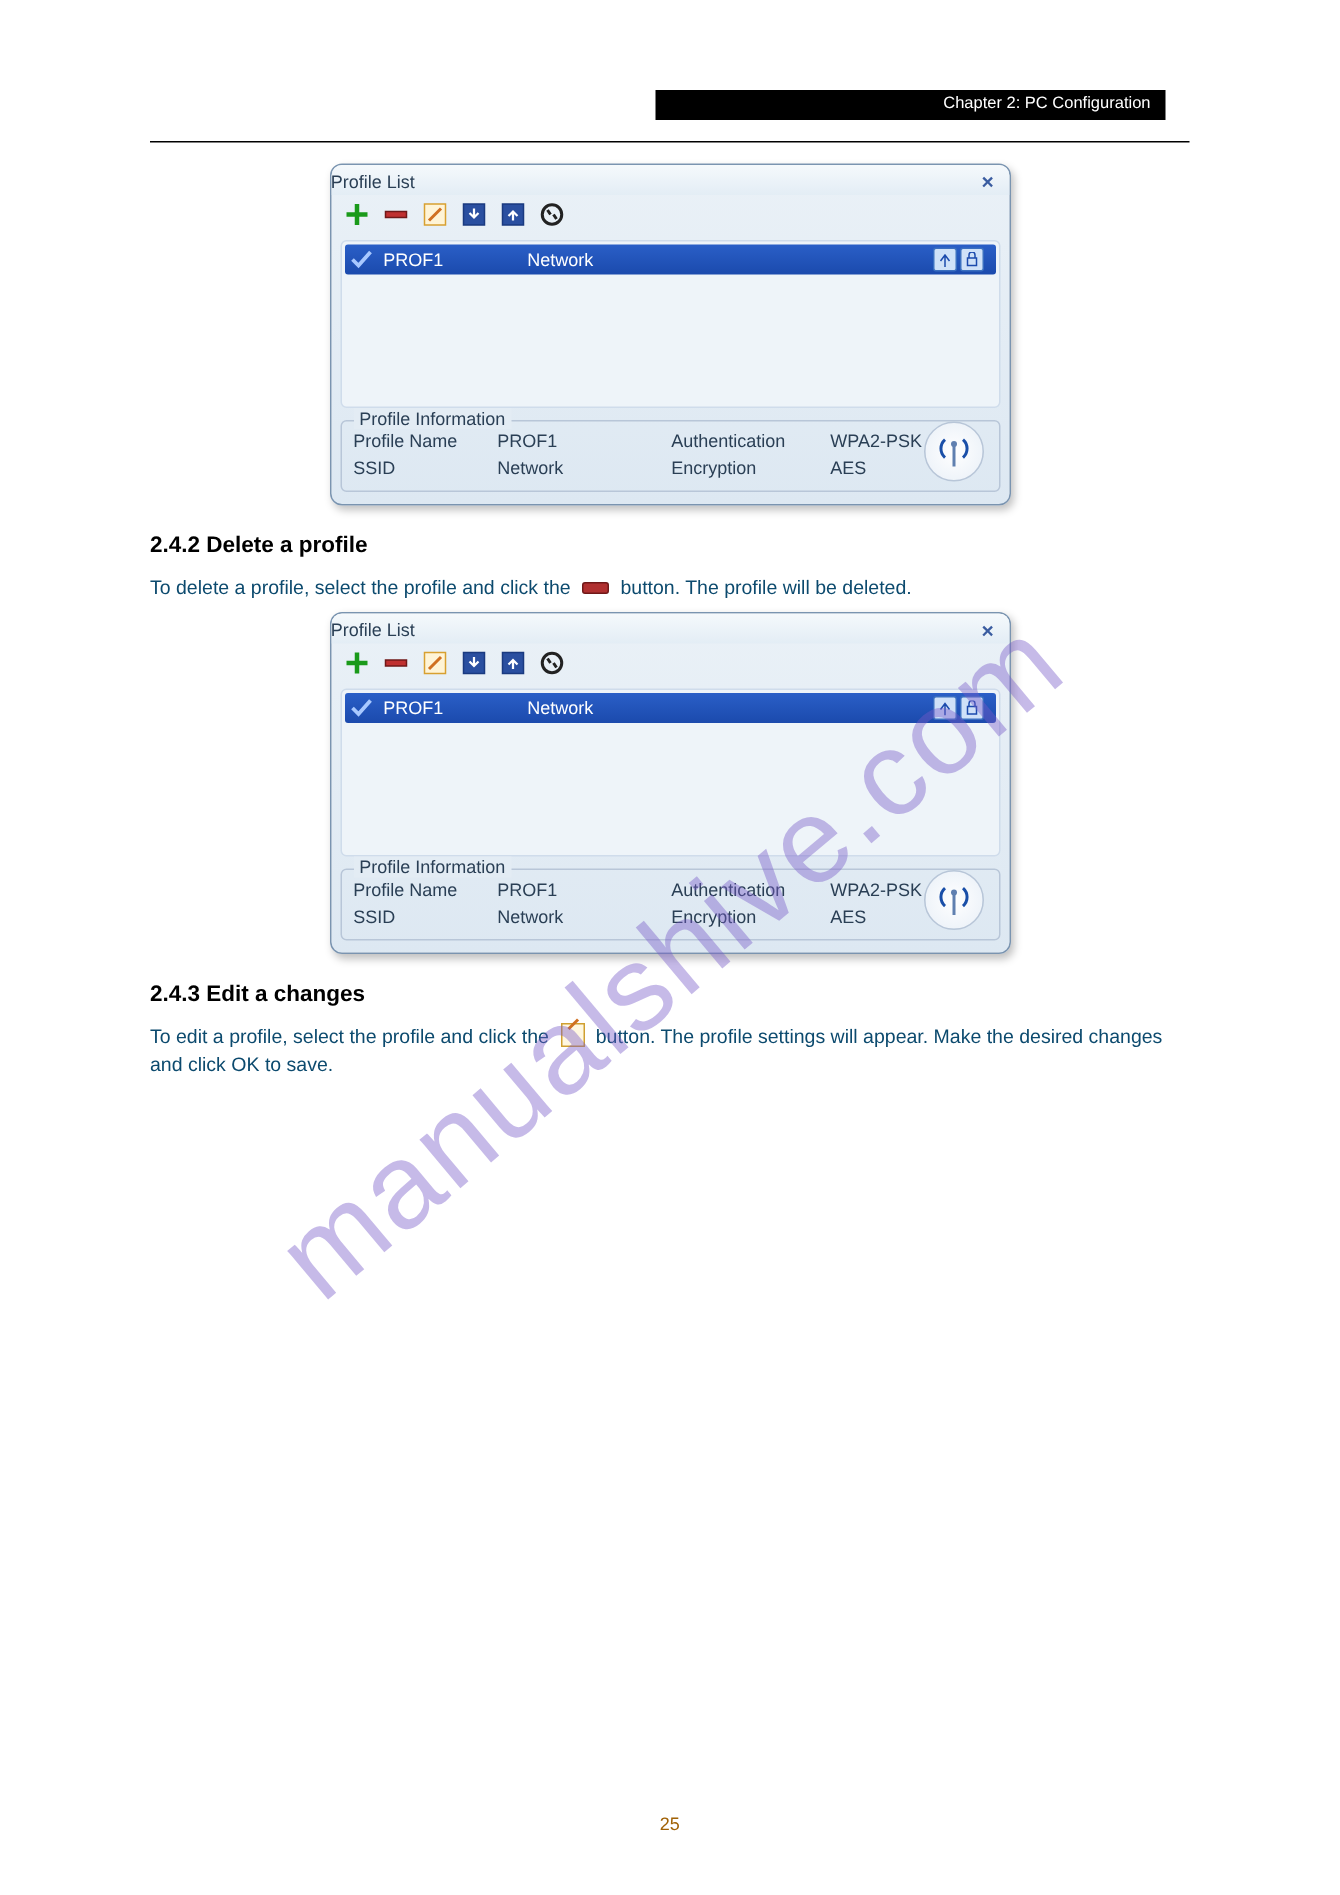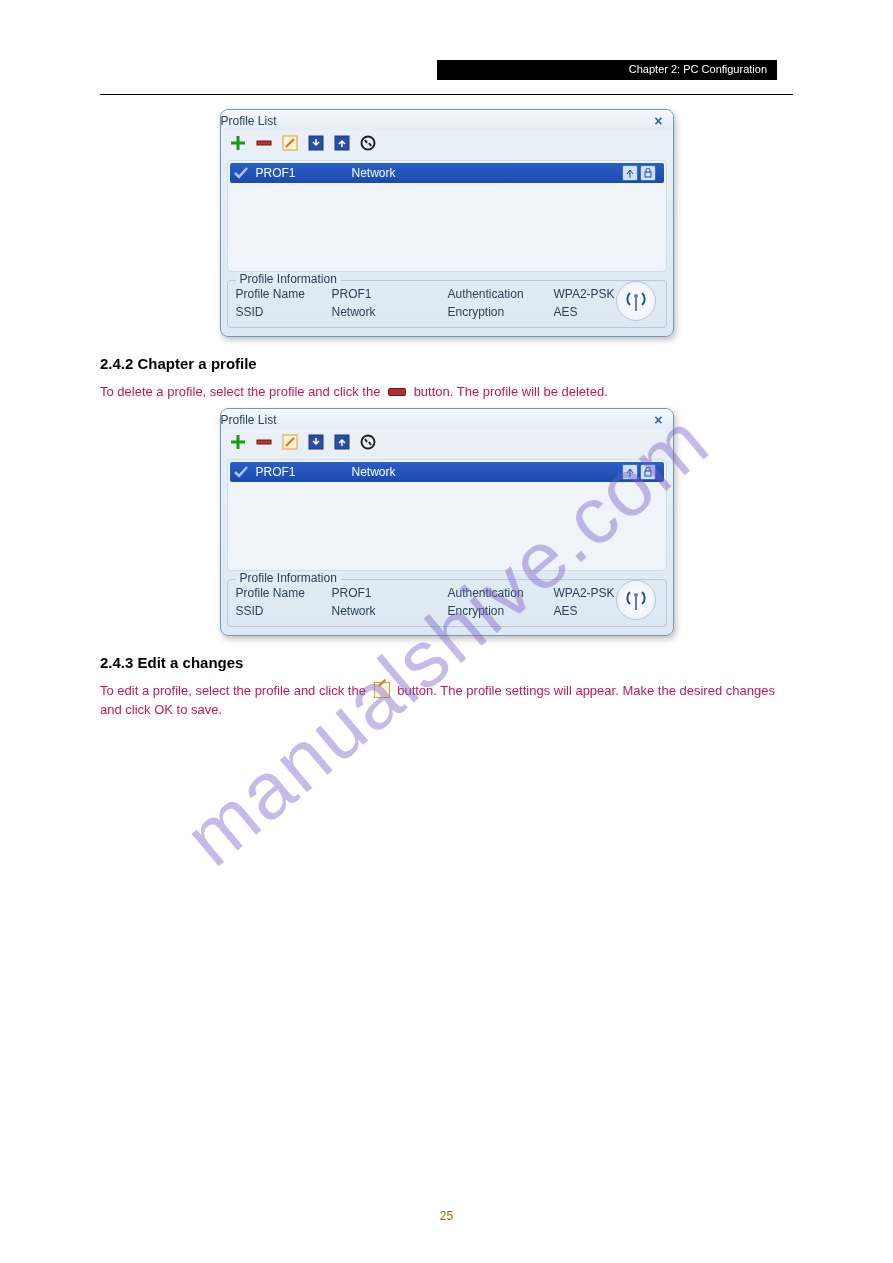--- a/index.html
+++ b/index.html
@@ -33,21 +33,21 @@
   }
   .row-sel .check { width: 22px; display:flex; align-items:center; justify-content:center; }
   .row-sel .c1 { width: 100px; padding-left: 4px; }
   .row-sel .c2 { flex: 1; }
   .row-sel .badges { display: flex; gap: 2px; padding-right: 8px; }
   .badge { width: 16px; height: 16px; background: #cfe1f8; border: 1px solid #3a6fc0; border-radius: 2px; display:flex; align-items:center; justify-content:center; }
   .fieldset { margin: 8px 6px 8px 6px; border: 1px solid #b8c6d8; border-radius: 4px; padding: 6px 8px 8px 8px; position: relative; font-size: 12px; color: #2a3f55; }
   .fieldset .legend { position: absolute; top: -9px; left: 8px; background: #e3ecf4; padding: 0 4px; font-size: 12px; }
   .info-grid { display: grid; grid-template-columns: 90px 110px 100px 80px; row-gap: 4px; column-gap: 6px; align-items: center; }
   .signal-badge { position: absolute; right: 10px; bottom: 6px; width: 40px; height: 40px; border-radius: 50%; background: radial-gradient(#fff,#e8eff7); border: 1px solid #b8c6d8; display:flex; align-items:center; justify-content:center; }
-  .body-text { font-size: 13px; color: #be185d; line-height: 1.5; margin: 6px 0 6px 0; }
+  .body-text { font-size: 13px; color: #0c4a6e; line-height: 1.5; margin: 6px 0 6px 0; }
   .section-title { font-size: 15px; font-weight: bold; margin: 18px 0 10px 0; }
   .minus-inline { display:inline-block; width:18px; height:8px; background:#b03030; border:1px solid #701818; border-radius:2px; vertical-align:middle; margin:0 4px; position:relative; top:-1px; }
   .edit-inline { display:inline-block; width:16px; height:16px; border:1px solid #d0a030; background:#fff7e0; vertical-align:middle; margin:0 4px; position:relative; top:-1px; }
   .edit-inline::after { content:""; position:absolute; left:4px; top:2px; width:9px; height:2px; background:#d07020; transform: rotate(-45deg); transform-origin: left center; }
   .watermark {
     position: absolute; left: 50%; top: 50%; transform: translate(-50%, -42%) rotate(-40deg);
     font-size: 80px; color: rgba(120, 90, 200, 0.42); font-weight: 500; letter-spacing: 2px;
     pointer-events: none; white-space: nowrap; z-index: 50;
   }
   .footer { position: absolute; bottom: 40px; left: 0; width: 100%; text-align: center; font-size: 12px; color: #a16207; }
@@ -144,21 +144,21 @@
           <svg width="28" height="28">
               <path d="M14 24V10" stroke="#6080b0" stroke-width="2"></path>
               <circle cx="14" cy="9" r="2" fill="#6080b0"></circle>
               <path d="M8 6a8 8 0 000 12M20 6a8 8 0 010 12" stroke="#1a4fa8" stroke-width="2" fill="none"></path>
             </svg>
         </div>
       </div>
     </div>
   </div>
 
-  <div class="section-title">2.4.2 Chapter a profile</div>
+  <div class="section-title">2.4.2 Delete a profile</div>
   <p class="body-text">
     <span>To delete a profile, select the profile and click the </span>
     <span class="minus-inline"></span>
     <span> button. The profile will be deleted.</span>
   </p>
 
   <div class="panel-wrap">
     <div class="panel">
       <div class="panel-title">
         <span>Profile List</span>

